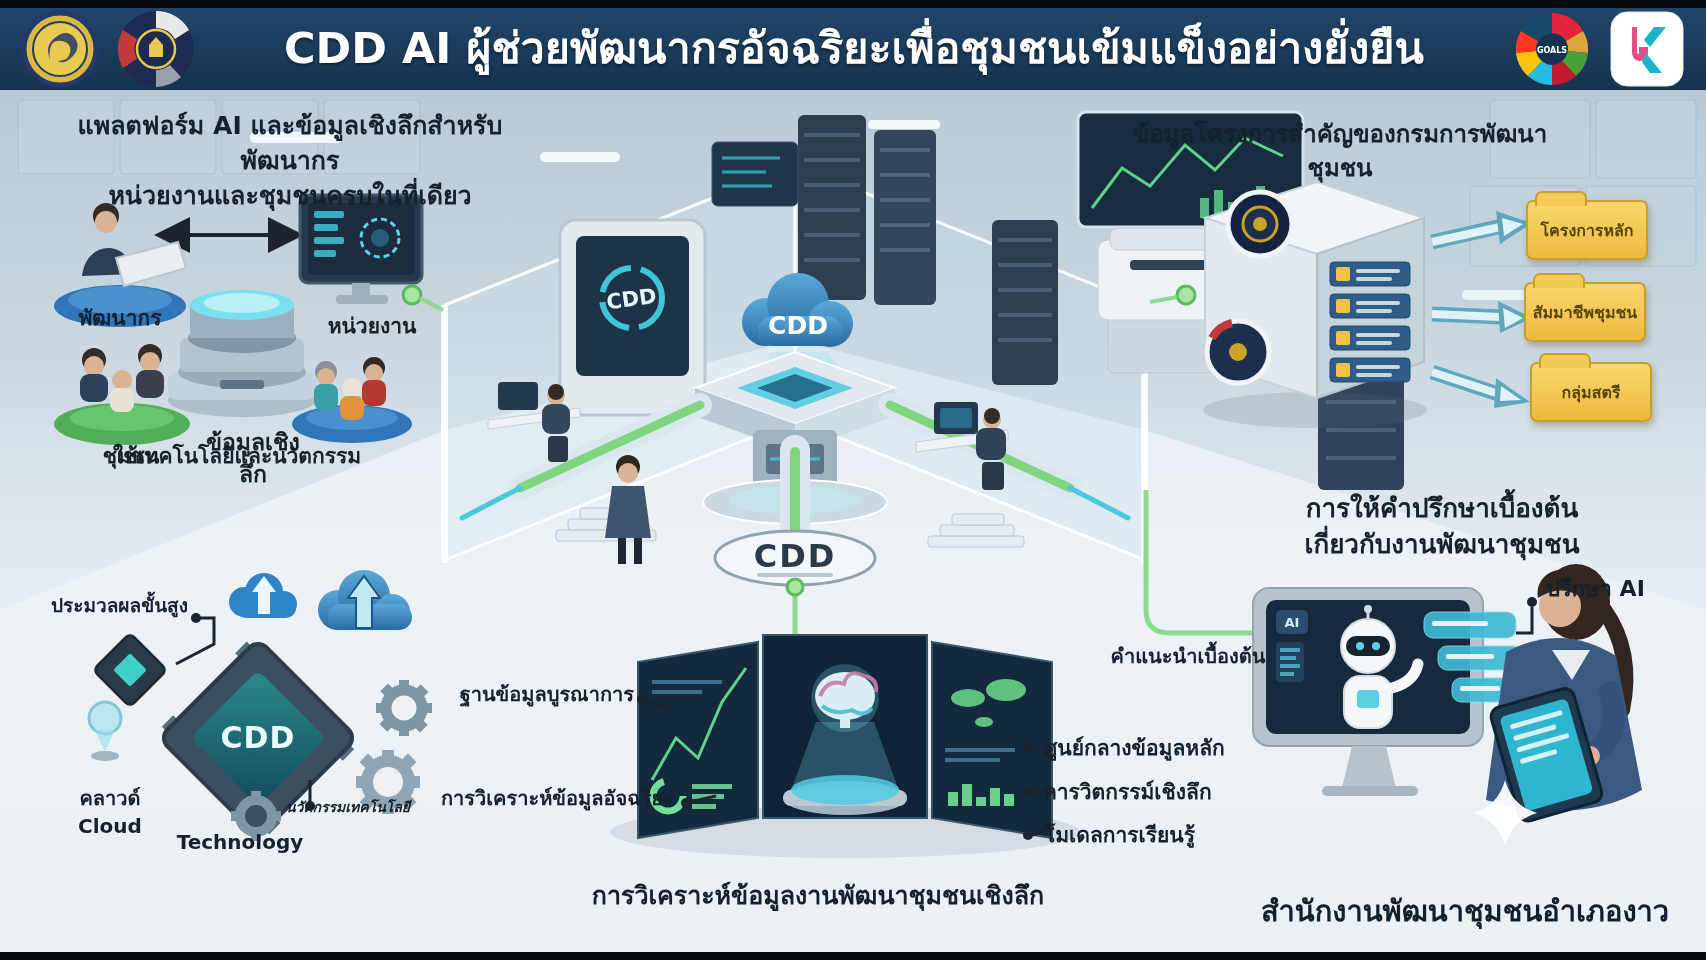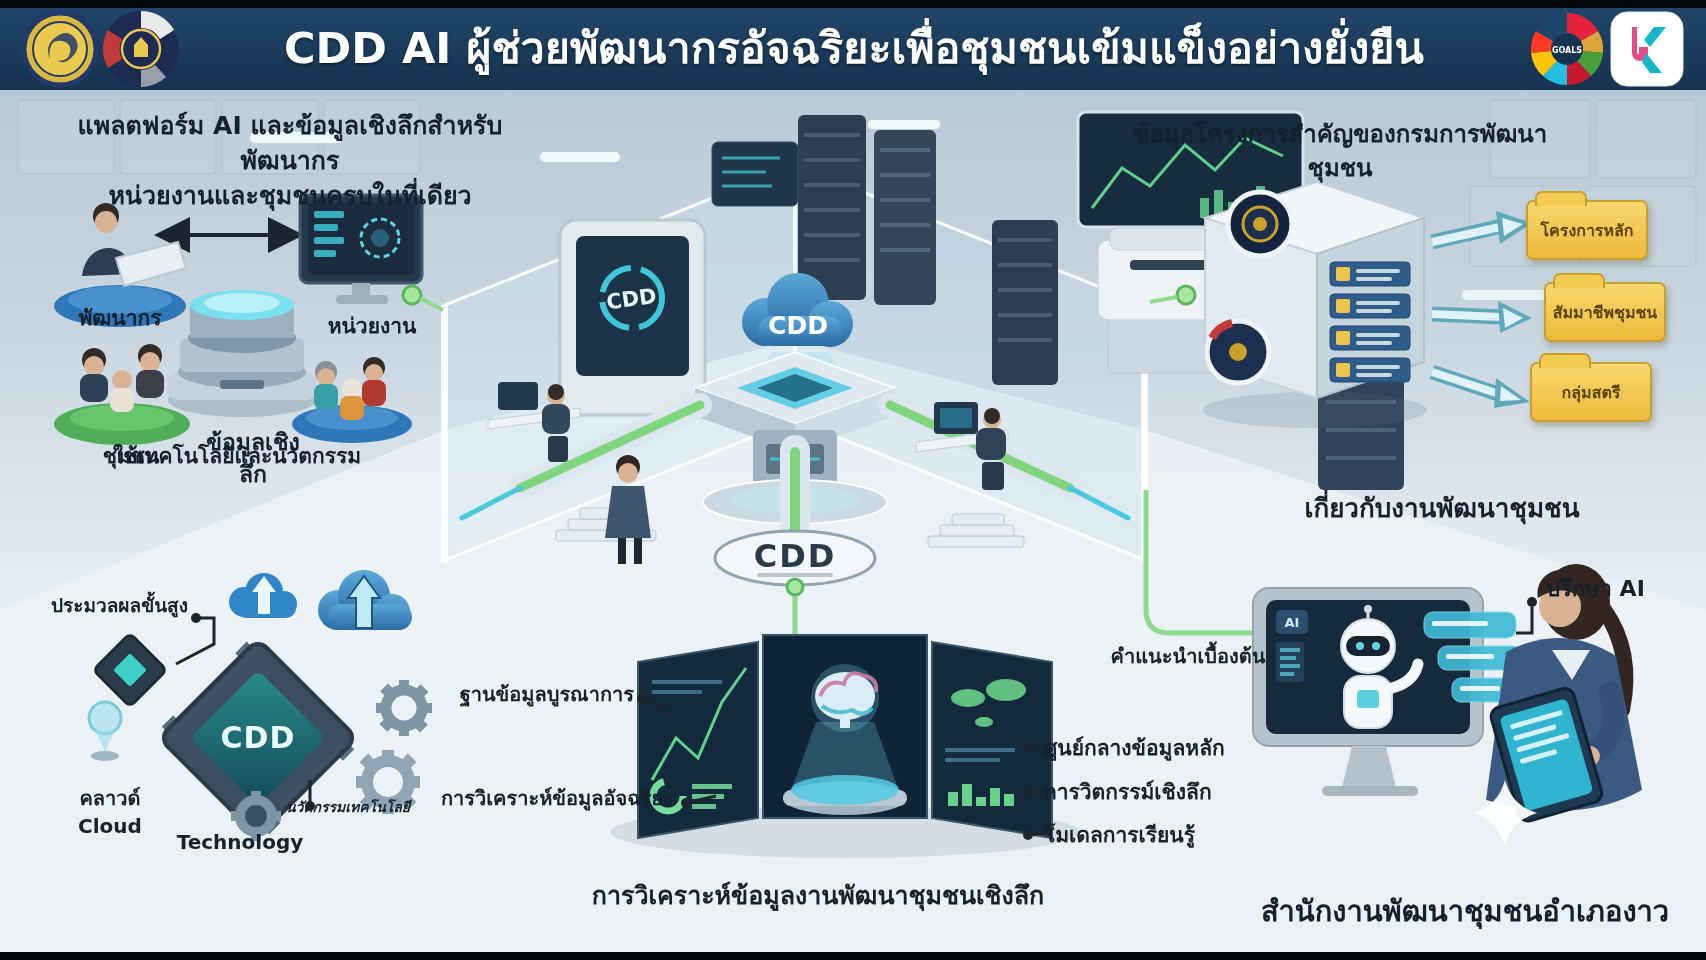--- a/index.html
+++ b/index.html
@@ -2,21 +2,21 @@
 <html><head>
 <meta charset="utf-8">
 <style>
   html,body{margin:0;padding:0;background:#000;}
   .stage{position:relative;width:1706px;height:960px;background:#000;overflow:hidden;
          font-family:"DejaVu Sans","Liberation Sans",sans-serif;}
   
   .topstrip{position:absolute;left:0;top:0;width:1706px;height:8px;background:#05080c;}
   .botstrip{position:absolute;left:0;top:952px;width:1706px;height:8px;background:#05080c;}
   .header{position:absolute;left:0;top:8px;width:1706px;height:82px;background:linear-gradient(#214569,#1a3a59 60%,#16334f);
-          display:flex;align-items:center;gap:3px;padding:0 22px;box-sizing:border-box;}
+          display:flex;align-items:center;gap:18px;padding:0 22px;box-sizing:border-box;}
   .htitle{flex:1;text-align:center;color:#fff;font-weight:bold;font-size:43px;line-height:1.1;
           text-shadow:0 2px 3px rgba(0,0,0,.45);white-space:nowrap;}
   .logo{flex:0 0 auto;}
   
   .bodywrap{position:absolute;left:0;top:90px;width:1706px;height:862px;overflow:hidden;
             background:linear-gradient(#b9cad7 0%,#c9d6e0 28%,#e6edf2 58%,#dbe4ea 100%);}
   .scene{position:absolute;left:0;top:0;}
   .lbl{position:absolute;color:#15222e;font-weight:bold;line-height:1.4;}
   .c{text-align:center;} .r{text-align:right;}
   .folder{position:absolute;width:118px;height:56px;background:linear-gradient(#f8d76f,#edba3c);
@@ -640,29 +640,30 @@
     <div class="lbl r" style="left:410px;top:694px;width:264px;font-size:20px;">การวิเคราะห์ข้อมูลอัจฉริยะ</div>
     <div class="lbl" style="left:1044px;top:644px;width:230px;font-size:21px;">ศูนย์กลางข้อมูลหลัก</div>
     <div class="lbl" style="left:1044px;top:688px;width:230px;font-size:21px;">การวิตกรรม์เชิงลึก</div>
     <div class="lbl" style="left:1044px;top:731px;width:230px;font-size:21px;">โมเดลการเรียนรู้</div>
 
     <div class="lbl c" style="left:528px;top:788px;width:580px;font-size:25px;">
       <div>การวิเคราะห์ข้อมูลงานพัฒนาชุมชนเชิงลึก</div>
     </div>
 
     <div class="lbl c" style="left:1252px;top:400px;width:380px;font-size:26px;">
+      <div>การให้คำปรึกษาเบื้องต้น</div>
       <div>เกี่ยวกับงานพัฒนาชุมชน</div>
     </div>
     <div class="lbl" style="left:1546px;top:484px;width:150px;font-size:22px;">ปรึกษา AI</div>
     <div class="lbl c" style="left:1068px;top:552px;width:240px;font-size:20px;">คำแนะนำเบื้องต้น</div>
 
     <div class="folder" style="left:1526px;top:110px;">
         <span>โครงการหลัก</span>
       </div>
-    <div class="folder" style="left:1524px;top:192px;margin-left:20px;">
+    <div class="folder" style="left:1524px;top:192px;">
         <span>สัมมาชีพชุมชน</span>
       </div>
     <div class="folder" style="left:1530px;top:272px;">
         <span>กลุ่มสตรี</span>
       </div>
 
     <div class="credit" style="left:1240px;top:798px;width:450px;font-size:29px;text-align:center;">สำนักงานพัฒนาชุมชนอำเภองาว</div>
   </div>
 
   <div class="botstrip"></div>

